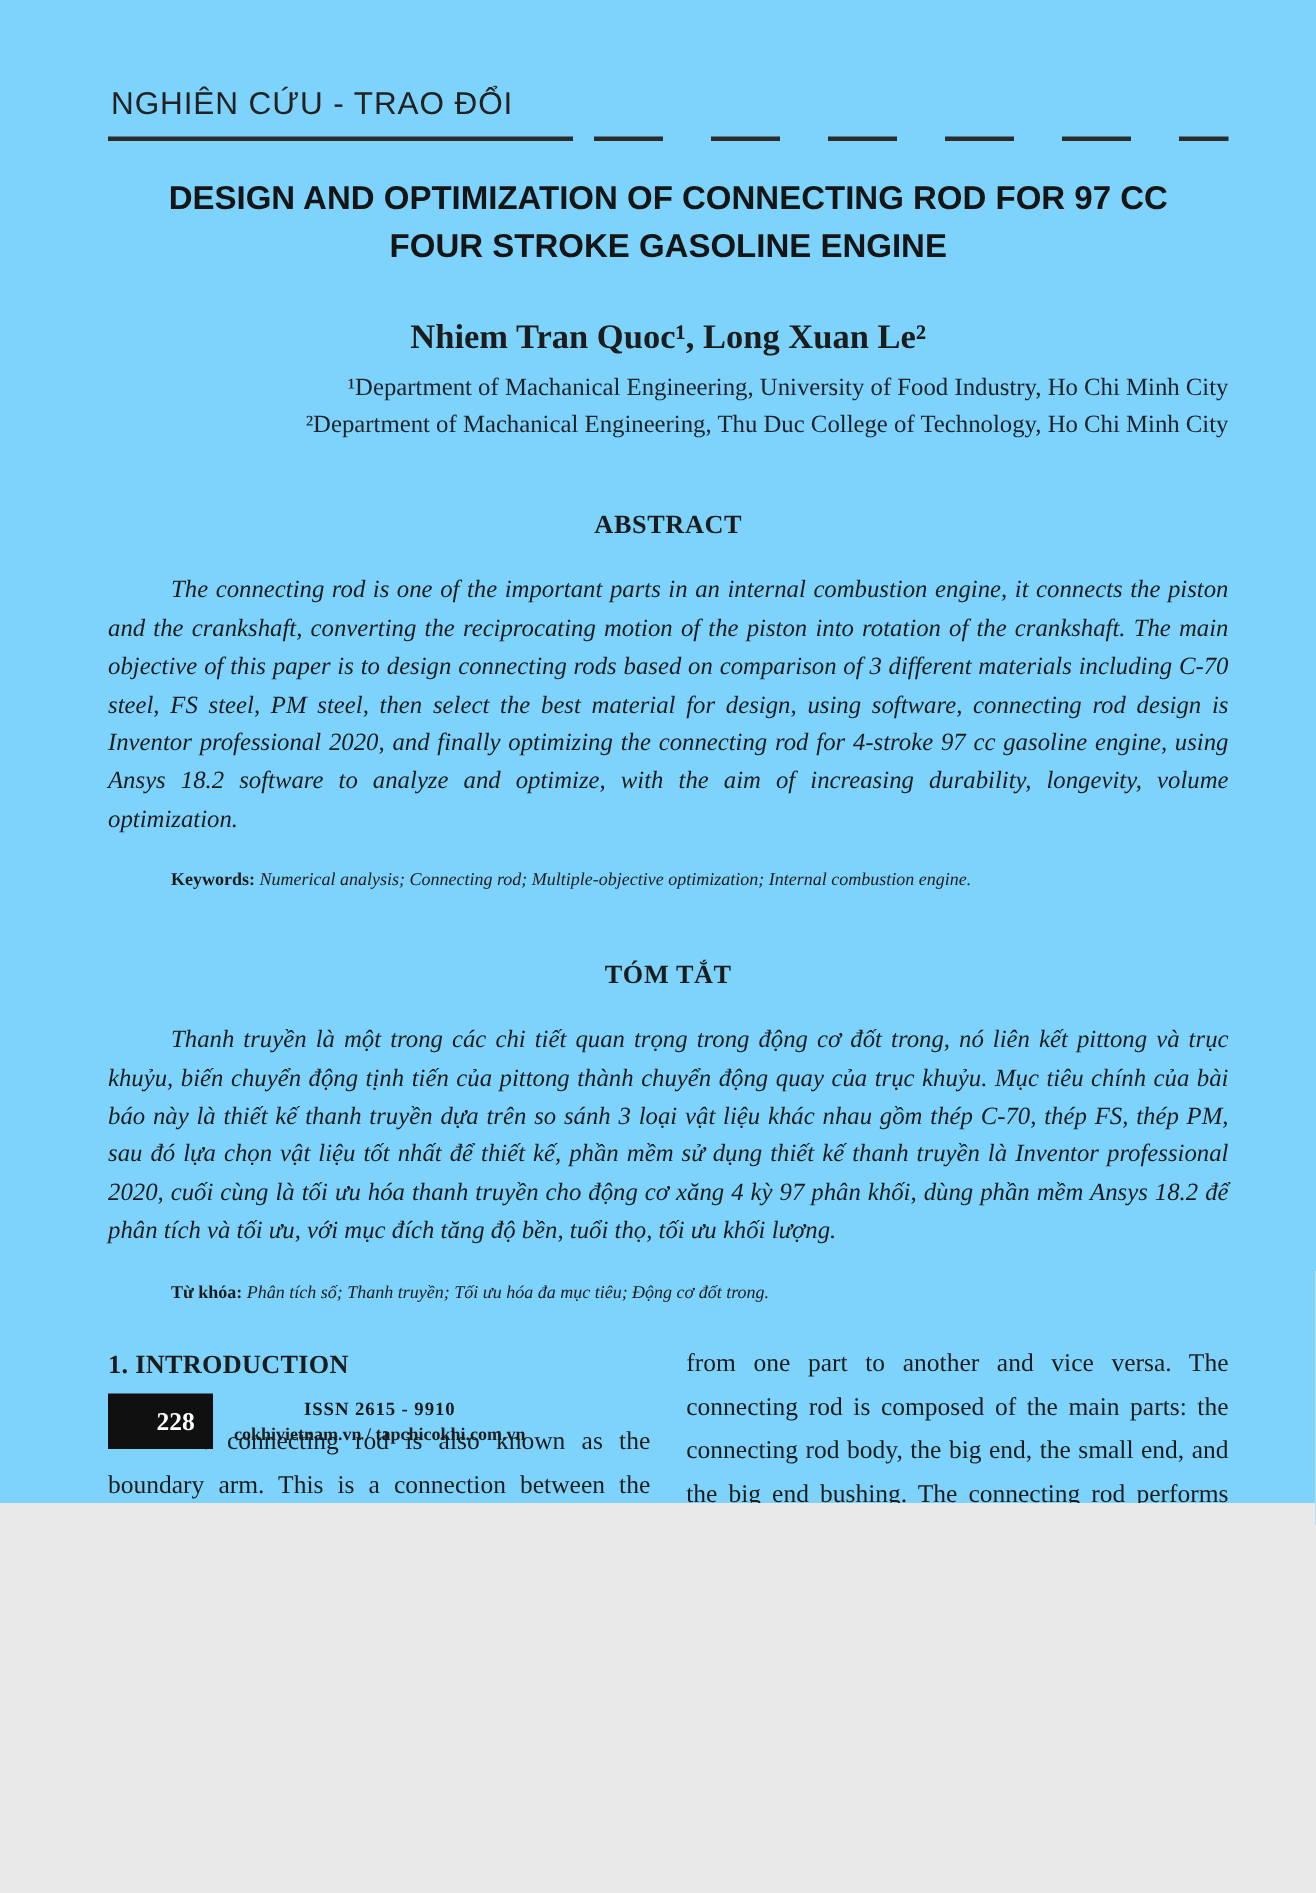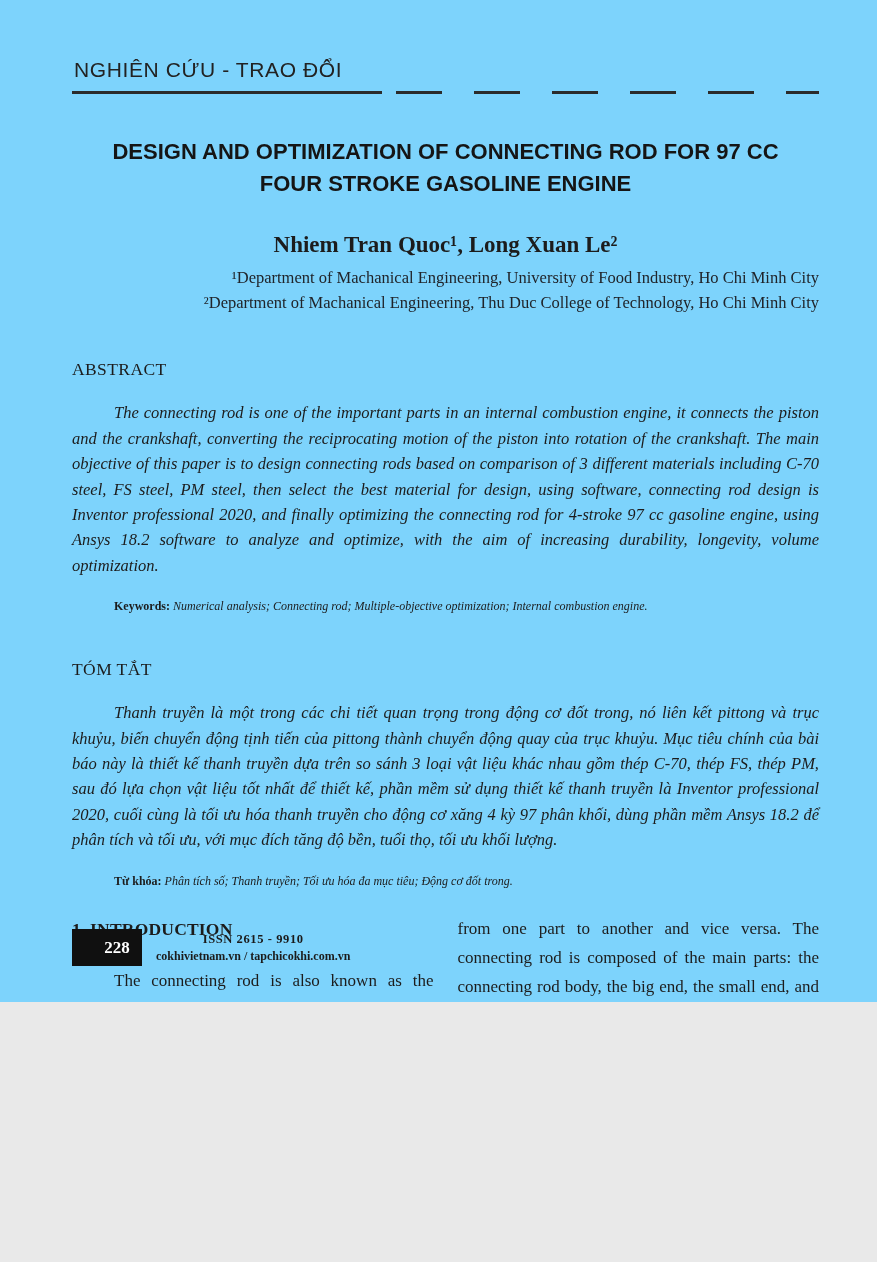--- a/index.html
+++ b/index.html
@@ -29,21 +29,21 @@
   }
   .header-dashes {
     flex: 1;
     height: 3px;
     margin-left: 14px;
     background-image: repeating-linear-gradient(to right, #2b2b2b 0 46px, transparent 46px 78px);
   }
 
   
   .title-en {
-    margin: 42px auto 0;
+    margin: 22px auto 0;
     max-width: 700px;
     text-align: center;
     font-family: "Liberation Sans", sans-serif;
     font-weight: bold;
     font-size: 22px;
     line-height: 1.45;
     color: #151515;
   }
   .title-vi {
     margin-top: 34px;
@@ -64,23 +64,24 @@
     text-align: right;
     font-size: 16.5px;
     line-height: 1.5;
     color: #20242a;
   }
   .affiliations { margin-top: 8px; }
 
   
   .section-heading {
     margin-top: 44px;
-    font-weight: normal;
+    font-weight: bold;
     font-size: 17.5px;
     letter-spacing: 0.4px;
+    text-align: center;
   }
   .para {
     margin-top: 20px;
     font-size: 16.5px;
     line-height: 1.54;
     text-align: justify;
     text-indent: 42px;
   }
   .italic { font-style: italic; }
   .kw-line {

